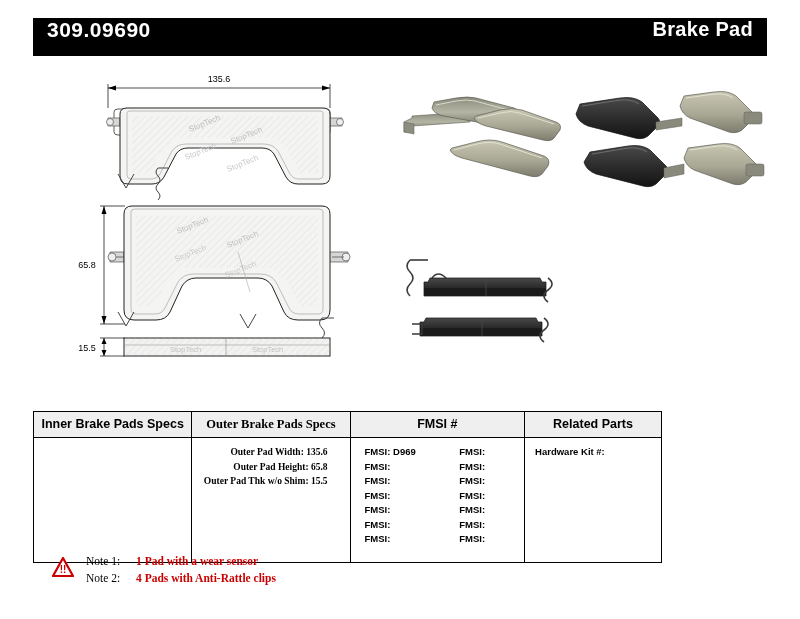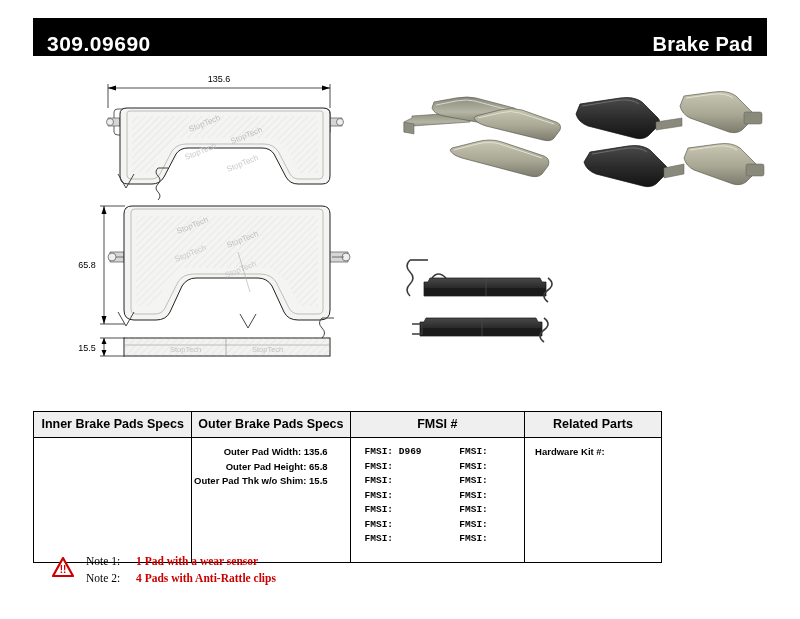--- a/index.html
+++ b/index.html
@@ -16,21 +16,21 @@
   }
 
   
   .header {
     position: absolute;
     left: 33px; top: 18px;
     width: 734px; height: 38px;
     background: #000;
     color: #fff;
     display: flex;
-    align-items: flex-end;
+    align-items: flex-start;
     justify-content: space-between;
     padding: 0 14px;
   }
   .header .part-no {
     font-size: 21px;
     font-weight: bold;
     letter-spacing: 0.5px;
   }
   .header .prod-type {
     font-size: 20px;
@@ -52,21 +52,21 @@
     left: 33px; top: 411px;
     width: 629px;
     border: 1px solid #000;
     display: flex;
   }
   .spec-col {
     border-right: 1px solid #000;
   }
   .spec-col:last-child { border-right: none; }
   .spec-col.c1 { width: 185px; }
-  .spec-col.c2 { width: 185px; }
+  .spec-col.c2 { width: 185px; font-family: Liberation Serif, serif; }
   .spec-col.c3 { width: 204px; }
   .spec-col.c4 { width: 159px; }
 
   .spec-head {
     background: #efefef;
     border-bottom: 1px solid #000;
     text-align: center;
     font-size: 12.5px;
     font-weight: bold;
     padding: 5px 0 5px;
@@ -83,21 +83,20 @@
     line-height: 14.5px;
     white-space: nowrap;
   }
   .c1 .spec-row, .c2 .spec-row {
     text-align: right;
     padding-right: 22px;
   }
   .c3 .spec-body {
     display: flex;
     padding-left: 0;
-    font-family: Liberation Mono, monospace;
   }
   .fmsi-col {
     width: 50%;
     padding-left: 14px;
   }
   .fmsi-col.right { padding-left: 22px; }
   .fmsi-row {
     font-size: 9.5px;
     font-weight: bold;
     line-height: 14.5px;

